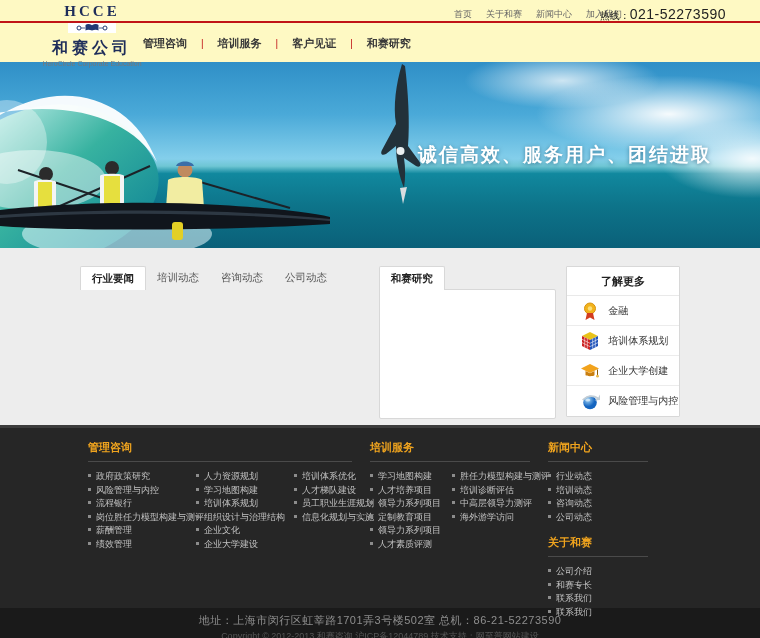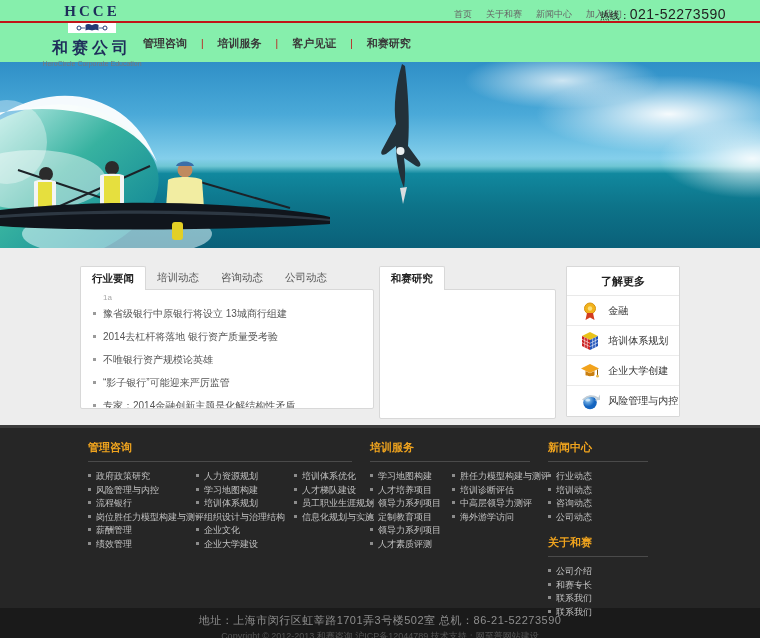--- a/index.html
+++ b/index.html
@@ -5,21 +5,21 @@
   * { box-sizing: border-box; margin: 0; padding: 0; }
   html,body { width:760px; }
   body {
     font-family: "Liberation Sans", sans-serif;
     background:#fff; color:#333; position:relative; height:638px; overflow:hidden;
   }
   a { text-decoration:none; color:inherit; cursor:pointer; }
   ul { list-style:none; }
 
   
-  .header { position:relative; height:62px; background:#86efac;text-decoration:underline; }
+  .header { position:relative; height:62px; background:#fef9c3;text-decoration:underline; }
   .red-line { position:absolute; top:21px; left:0; width:760px; height:2px; background:#c01417; z-index:1; }
   .logo { position:absolute; left:34px; top:3px; width:116px; text-align:center; z-index:2; }
   .logo-acronym { font-family:"Liberation Serif", serif; font-size:15px; letter-spacing:3px; color:#1e2d5a; font-weight:bold; }
   .logo-ornament { display:inline-block; background:#fff; padding:0 4px; height:10px; line-height:0; position:relative; top:-1px; }
   .logo-cn { font-family:"Liberation Serif", serif; font-size:16px; font-weight:bold; letter-spacing:4px; color:#1e2d5a; margin-top:0px; }
   .logo-en { font-size:7px; color:#777; letter-spacing:0px; margin-top:1px; }
   .utility { position:absolute; top:8px; right:138px; font-size:9px; color:#666; display:flex; }
   .utility a { margin-left:14px; }
   .hotline { position:absolute; top:5px; right:34px; color:#222; }
   .hl-label { font-size:10px; }
@@ -171,45 +171,34 @@
 
     <circle cx="185" cy="18" r="7.5" fill="#c08a5e"></circle>
     <path d="M176 14 C178 8 192 8 194 14 Z" fill="#3a6ea8"></path>
     <path d="M168 28 C172 24 198 24 202 28 L204 56 L166 56 Z" fill="#f2eda2"></path>
 
     <path d="M0 58 C50 52 140 48 220 53 C270 56 310 60 330 65 L330 72 C240 78 80 80 0 74 Z" fill="#10151c"></path>
     <path d="M0 63 C90 57 220 56 330 67 L330 69 C220 60 90 60 0 66 Z" fill="#3b4754" opacity="0.7"></path>
     <rect x="172" y="70" width="11" height="18" rx="3" fill="#e3cf25"></rect>
   </svg>
 
+  <div class="tagline">诚信高效、服务用户、团结进取</div>
 </div>
 
 <div class="content">
   <div class="content-inner">
 
     <div class="news-box">
       <div class="tab-row">
 
       <span class="tab active">行业要闻</span>
           <span class="tab">培训动态</span>
           <span class="tab">咨询动态</span>
           <span class="tab">公司动态</span>
         </div>
-      <div class="box-body news-body">
-        <div class="frag">1a</div>
-        <ul class="news-list">
-
-        <li><a>豫省级银行中原银行将设立 13城商行组建</a></li>
-            <li><a>2014去杠杆将落地 银行资产质量受考验</a></li>
-            <li><a>不唯银行资产规模论英雄</a></li>
-            <li><a>“影子银行”可能迎来严厉监管</a></li>
-            <li><a>专家：2014金融创新主题是化解结构性矛盾</a></li>
-          </ul>
-
-      </div>
     </div>
 
     <div class="research-box">
       <div class="tab-row">
         <span class="tab active">和赛研究</span>
       </div>
       <div class="box-body research-body"></div>
     </div>
 
     <div class="more-box">

